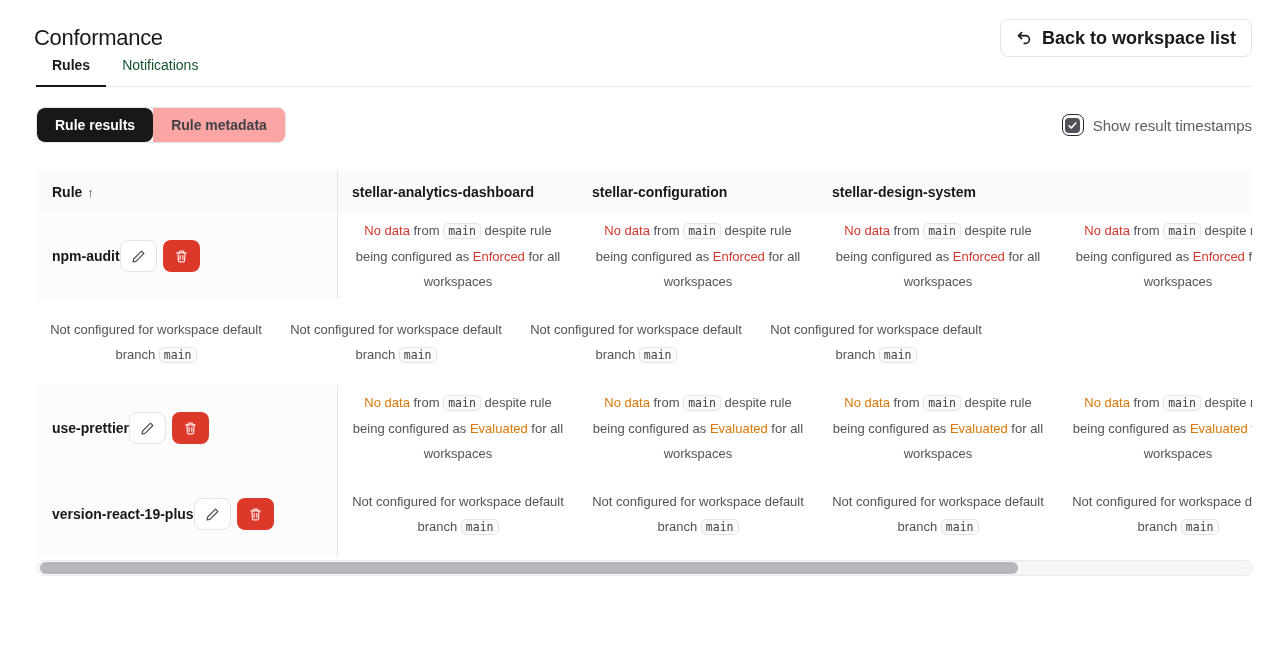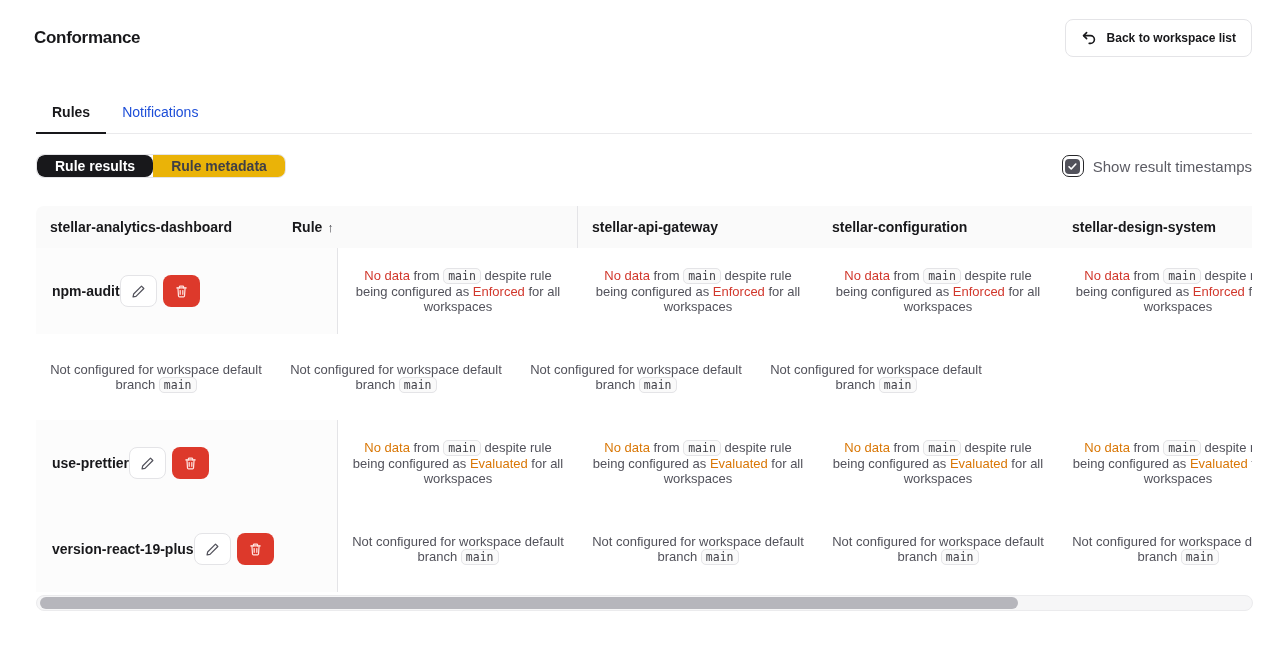--- a/index.html
+++ b/index.html
@@ -9,48 +9,48 @@
     background:#ffffff;
     font-family:"Liberation Sans", sans-serif;
     color:#18181b;
     overflow:hidden;
     position:relative;
   }
   .page { padding:0 34px; }
 
   
   .top { display:flex; justify-content:space-between; align-items:center; padding-top:19px; }
-  .page-title { font-size:17px; font-weight:700; letter-spacing:-0.3px; }
+  .page-title { font-size:22px; font-weight:400; letter-spacing:-0.3px; }
   .btn {
     display:inline-flex; align-items:center; gap:10px;
     height:38px; padding:0 15px;
     background:#fff; border:1px solid #e4e4e7; border-radius:8px;
-    font-family:inherit; font-size:12px; font-weight:600; color:#18181b;
+    font-family:inherit; font-size:18px; font-weight:600; color:#18181b;
     cursor:pointer;
   }
   .btn svg { flex:0 0 auto; }
 
   
-  .tabs { display:flex; margin-top:47px; border-bottom:1px solid #eaeaec; margin-left:2px; }
+  .tabs { display:flex; border-bottom:1px solid #eaeaec; margin-left:2px; }
   .tab {
-    padding:0 16px 13px; font-size:14px; color:#1d4ed8; cursor:pointer;
+    padding:0 16px 13px; font-size:14px; color:#14532d; cursor:pointer;
     position:relative; background:none; border:none; font-family:inherit;
   }
   .tab.active { color:#18181b; font-weight:600; }
   .tab.active::after {
     content:""; position:absolute; left:0; right:0; bottom:-1px; height:2px; background:#18181b;
   }
 
   
   .toolbar { display:flex; justify-content:space-between; align-items:center; margin-top:20px; margin-left:2px; }
-  .seg-group { display:inline-flex; border:1px solid #e4e4e7; border-radius:8px; overflow:hidden; height:24px; }
+  .seg-group { display:inline-flex; border:1px solid #e4e4e7; border-radius:8px; overflow:hidden; height:36px; }
   .seg {
     height:100%; display:inline-flex; align-items:center; padding:0 18px;
     font-family:inherit; font-size:14px; font-weight:600; color:#3f3f46;
-    background:#eab308; border:none; cursor:pointer;
+    background:#fca5a5; border:none; cursor:pointer;
   }
   .seg.active { background:#18181b; color:#fff; border-radius:8px; }
   .toolbar-right { display:flex; align-items:flex-end; gap:24px; }
   .chk-wrap { display:flex; align-items:center; gap:9px; cursor:pointer; }
   .checkbox {
     width:22px; height:22px; border:1.5px solid #27272a; border-radius:7px;
     background:#fff; display:flex; align-items:center; justify-content:center;
   }
   .checkbox .inner {
     width:15px; height:15px; border-radius:4px; background:#52525b;
@@ -78,21 +78,21 @@
   .rule-name { font-size:14px; font-weight:700; color:#18181b; }
   .actions { display:flex; gap:6px; }
   .icon-btn {
     width:37px; height:32px; border-radius:8px; cursor:pointer;
     display:flex; align-items:center; justify-content:center; border:none; padding:0;
   }
   .icon-btn.edit { background:#fff; border:1px solid #e4e4e7; color:#52525b; }
   .icon-btn.del  { background:#dd392b; color:#ffe5e2; }
 
   .td.ws-col { display:flex; align-items:center; justify-content:center; padding:0 14px; }
-  .cell-text { text-align:center; font-size:13px; line-height:15px; color:#52525b; }
+  .cell-text { text-align:center; font-size:13px; line-height:25px; color:#52525b; }
   .c-red { color:#d1372c; }
   .c-amber { color:#d97706; }
   .chip {
     font-family:"DejaVu Sans Mono", monospace; font-size:11.5px; color:#3f3f46;
     background:#fafafa; border:1px solid #e4e4e7; border-radius:5px;
     padding:0 4px; white-space:nowrap;
   }
 
   
   .hscroll {
@@ -142,26 +142,25 @@
           </span>
         </span>
         <span class="chk-label">Show result timestamps</span>
       </div>
     </div>
   </div>
 
   <div class="table-clip">
     <div class="grid" id="grid">
         <div class="thead">
-          <div class="th ws-col">stellar-analytics-dashboard</div>
           <div class="th rule-col">
             <span>Rule</span>
             <span class="sort-arrow">↑</span>
           </div>
-          <div class="th ws-col">stellar-api-gateway</div>
+          <div class="th ws-col">stellar-analytics-dashboard</div>
           <div class="th ws-col">stellar-configuration</div>
           <div class="th ws-col">stellar-design-system</div>
         </div>
         <div class="tr">
           <div class="td rule-col">
             <span class="rule-name">npm-audit</span>
             <span class="actions">
               <button class="icon-btn edit">
                 <span style="display: flex;">
                   <svg width="15" height="15" viewBox="0 0 16 16" fill="none" stroke="currentColor" stroke-width="1.3" stroke-linecap="round" stroke-linejoin="round">

